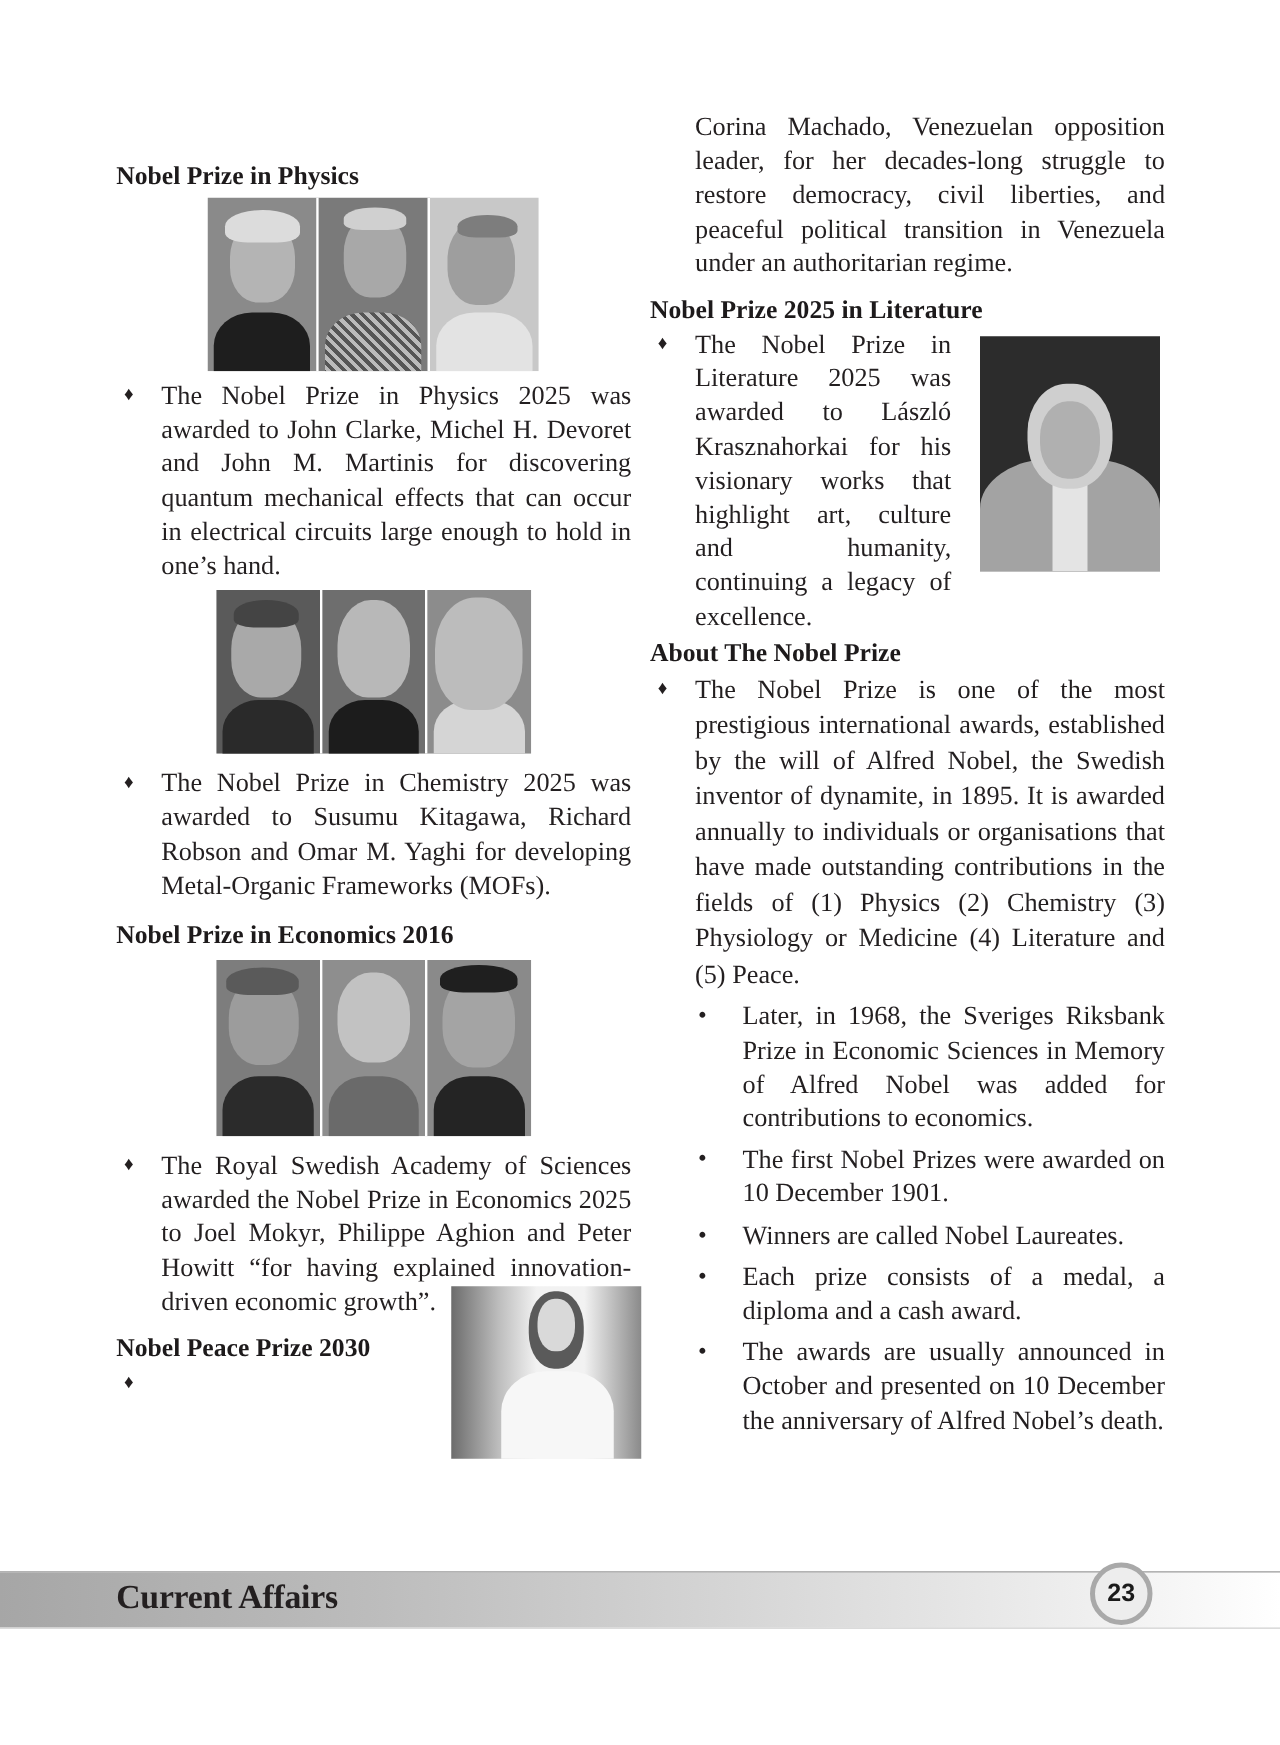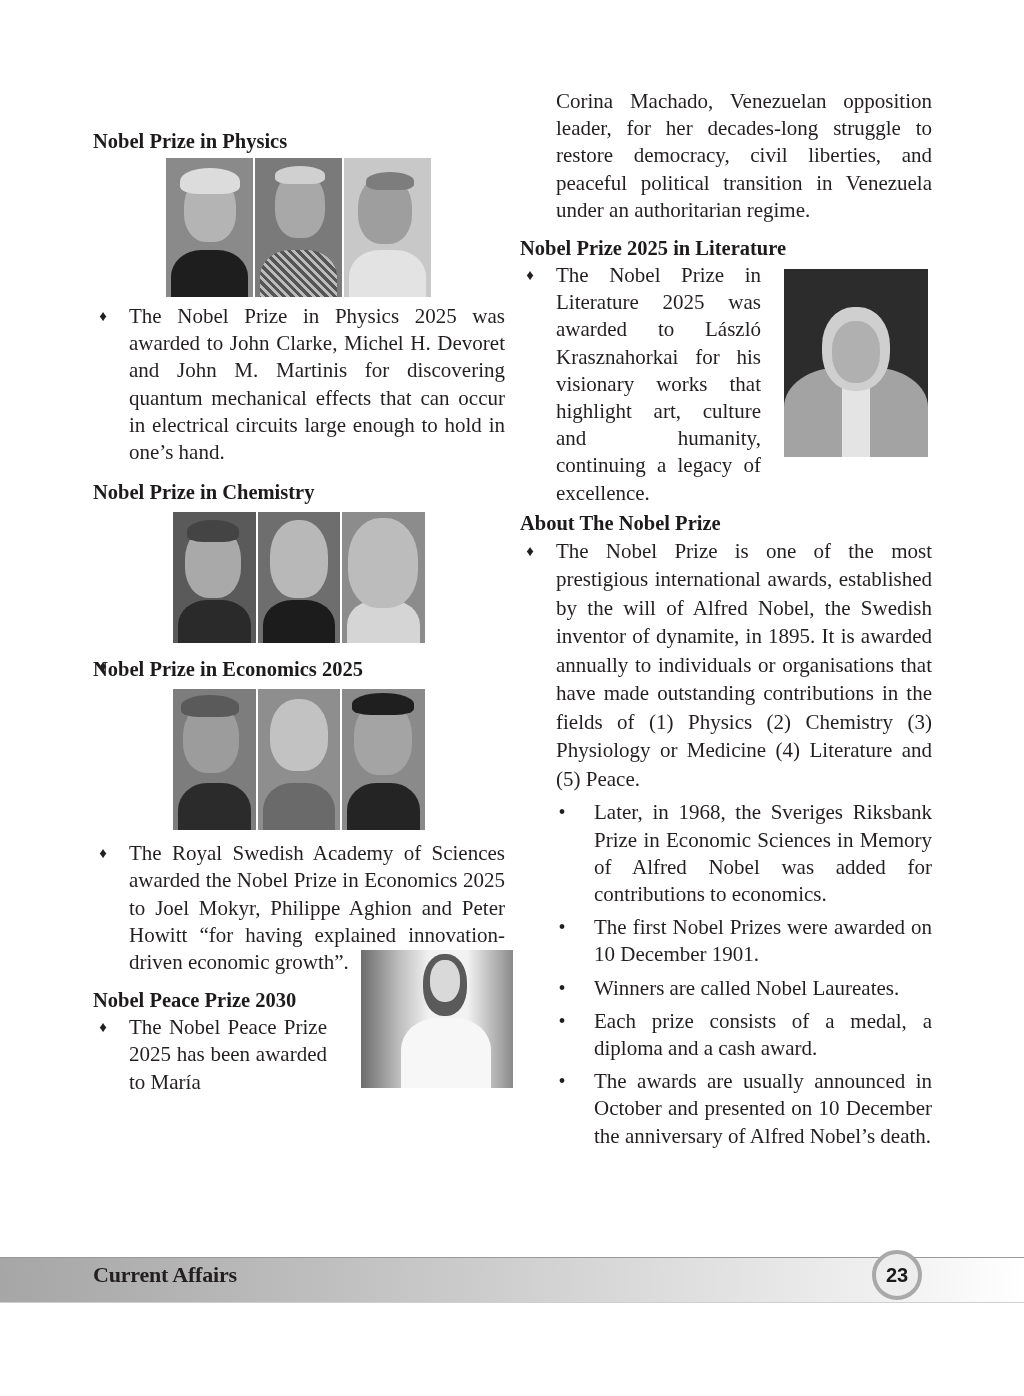--- a/index.html
+++ b/index.html
@@ -41,21 +41,21 @@
     border-radius: 40% 40% 0 0;
   }
   .hair { position: absolute; border-radius: 50% 50% 30% 30%; }
 
   .footer-bar {
     position: absolute; left: 0; top: 1257px; width: 1024px; height: 44px;
     background: linear-gradient(to right, #a6a6a6 0%, #bdbdbd 30%, #d8d8d8 60%, #efefef 85%, #ffffff 100%);
     border-top: 1px solid #9a9a9a; border-bottom: 1px solid #cfcfcf;
   }
   .footer-title {
-    position: absolute; left: 93px; top: 1262px; font-size: 22px; font-weight: bold;
+    position: absolute; left: 93px; top: 1262px; font-size: 27px; font-weight: bold;
     font-family: "Liberation Serif", serif; color: #231f20; letter-spacing: -0.2px;
   }
   .page-num {
     position: absolute; left: 872px; top: 1250px; width: 50px; height: 50px; border-radius: 50%;
     background: #ededed; border: 4px solid #a9a9a9; box-sizing: border-box;
     display: flex; align-items: center; justify-content: center;
     font-family: "Liberation Sans", sans-serif; font-weight: bold; font-size: 20px; color: #1a1a1a;
   }
 </style>
 </head>
@@ -80,42 +80,42 @@
       <div class="head" style="left:14px;top:18px;width:54px;height:68px;background:#9e9e9e;"></div>
       <div class="hair" style="left:22px;top:14px;width:48px;height:18px;background:#7d7d7d;"></div>
     </div>
   </div>
 
   <div class="para bullet" style="margin-top:6px;">
     <span class="mark">♦</span>
     <span>The Nobel Prize in Physics 2025 was awarded to John Clarke, Michel H. Devoret and John M. Martinis for discovering quantum mechanical effects that can occur in electrical circuits large enough to hold in one’s hand.</span>
   </div>
 
-  <h2 class="heading" style="margin-top:12px;">Nobel Prize in Chemistry</h2>
   <div class="photo-strip" style="width:252px;margin:6px 0 0 80px;height:131px;">
     <div class="photo" style="background:#5a5a5a;">
       <div class="body-shape" style="background:#2a2a2a;"></div>
       <div class="head" style="left:12px;top:14px;width:56px;height:72px;background:#a9a9a9;"></div>
       <div class="hair" style="left:14px;top:8px;width:52px;height:22px;background:#444;"></div>
     </div>
     <div class="photo" style="background:#6e6e6e;">
       <div class="body-shape" style="background:#1c1c1c;"></div>
       <div class="head" style="left:12px;top:8px;width:58px;height:78px;background:#b8b8b8;"></div>
     </div>
     <div class="photo" style="background:#8c8c8c;">
       <div class="body-shape" style="background:#d5d5d5;"></div>
       <div class="head" style="left:6px;top:6px;width:70px;height:90px;background:#bcbcbc;"></div>
     </div>
   </div>
 
   <div class="para bullet" style="margin-top:10px;">
     <span class="mark">♦</span>
-  </div>
-
-  <h2 class="heading" style="margin-top:12px;">Nobel Prize in Economics 2025</h2>
+    <span>The Nobel Prize in Chemistry 2025 was awarded to Susumu Kitagawa, Richard Robson and Omar M. Yaghi for developing Metal-Organic Frameworks (MOFs).</span>
+  </div>
+
+  <h2 class="heading" style="margin-top:12px;">Nobel Prize in Economics 2016</h2>
   <div class="photo-strip" style="width:252px;margin:6px 0 0 80px;height:141px;">
     <div class="photo" style="background:#7d7d7d;">
       <div class="body-shape" style="background:#2b2b2b;"></div>
       <div class="head" style="left:10px;top:14px;width:56px;height:70px;background:#9c9c9c;"></div>
       <div class="hair" style="left:8px;top:6px;width:58px;height:22px;background:#5a5a5a;"></div>
     </div>
     <div class="photo" style="background:#8e8e8e;">
       <div class="body-shape" style="background:#6a6a6a;"></div>
       <div class="head" style="left:12px;top:10px;width:58px;height:72px;background:#c2c2c2;"></div>
     </div>
@@ -128,21 +128,20 @@
 
   <div class="para bullet" style="margin-top:10px;">
     <span class="mark">♦</span>
     <span>The Royal Swedish Academy of Sciences awarded the Nobel Prize in Economics 2025 to Joel Mokyr, Philippe Aghion and Peter Howitt “for having explained innovation-driven economic growth”.</span>
   </div>
 
   <div style="position:relative;margin-top:10px;">
     <h2 class="heading">Nobel Peace Prize 2030</h2>
     <div class="para bullet" style="width:198px;">
       <span class="mark">♦</span>
-      <span>The Nobel Peace Prize 2025 has been awarded to María</span>
     </div>
     <div style="position:absolute;left:268px;top:-36px;width:152px;height:138px;overflow:hidden;
                 background:linear-gradient(to right,#6c6c6c 0%,#bdbdbd 25%,#f2f2f2 45%,#f2f2f2 70%,#8a8a8a 100%);">
       <div style="position:absolute;left:40px;bottom:-10px;width:90px;height:80px;border-radius:40% 40% 0 0;background:#f7f7f7;"></div>
       <div style="position:absolute;left:62px;top:4px;width:44px;height:62px;border-radius:46%;background:#5a5a5a;"></div>
       <div style="position:absolute;left:69px;top:10px;width:30px;height:42px;border-radius:46%;background:#d9d9d9;"></div>
     </div>
   </div>
 </div>
 

